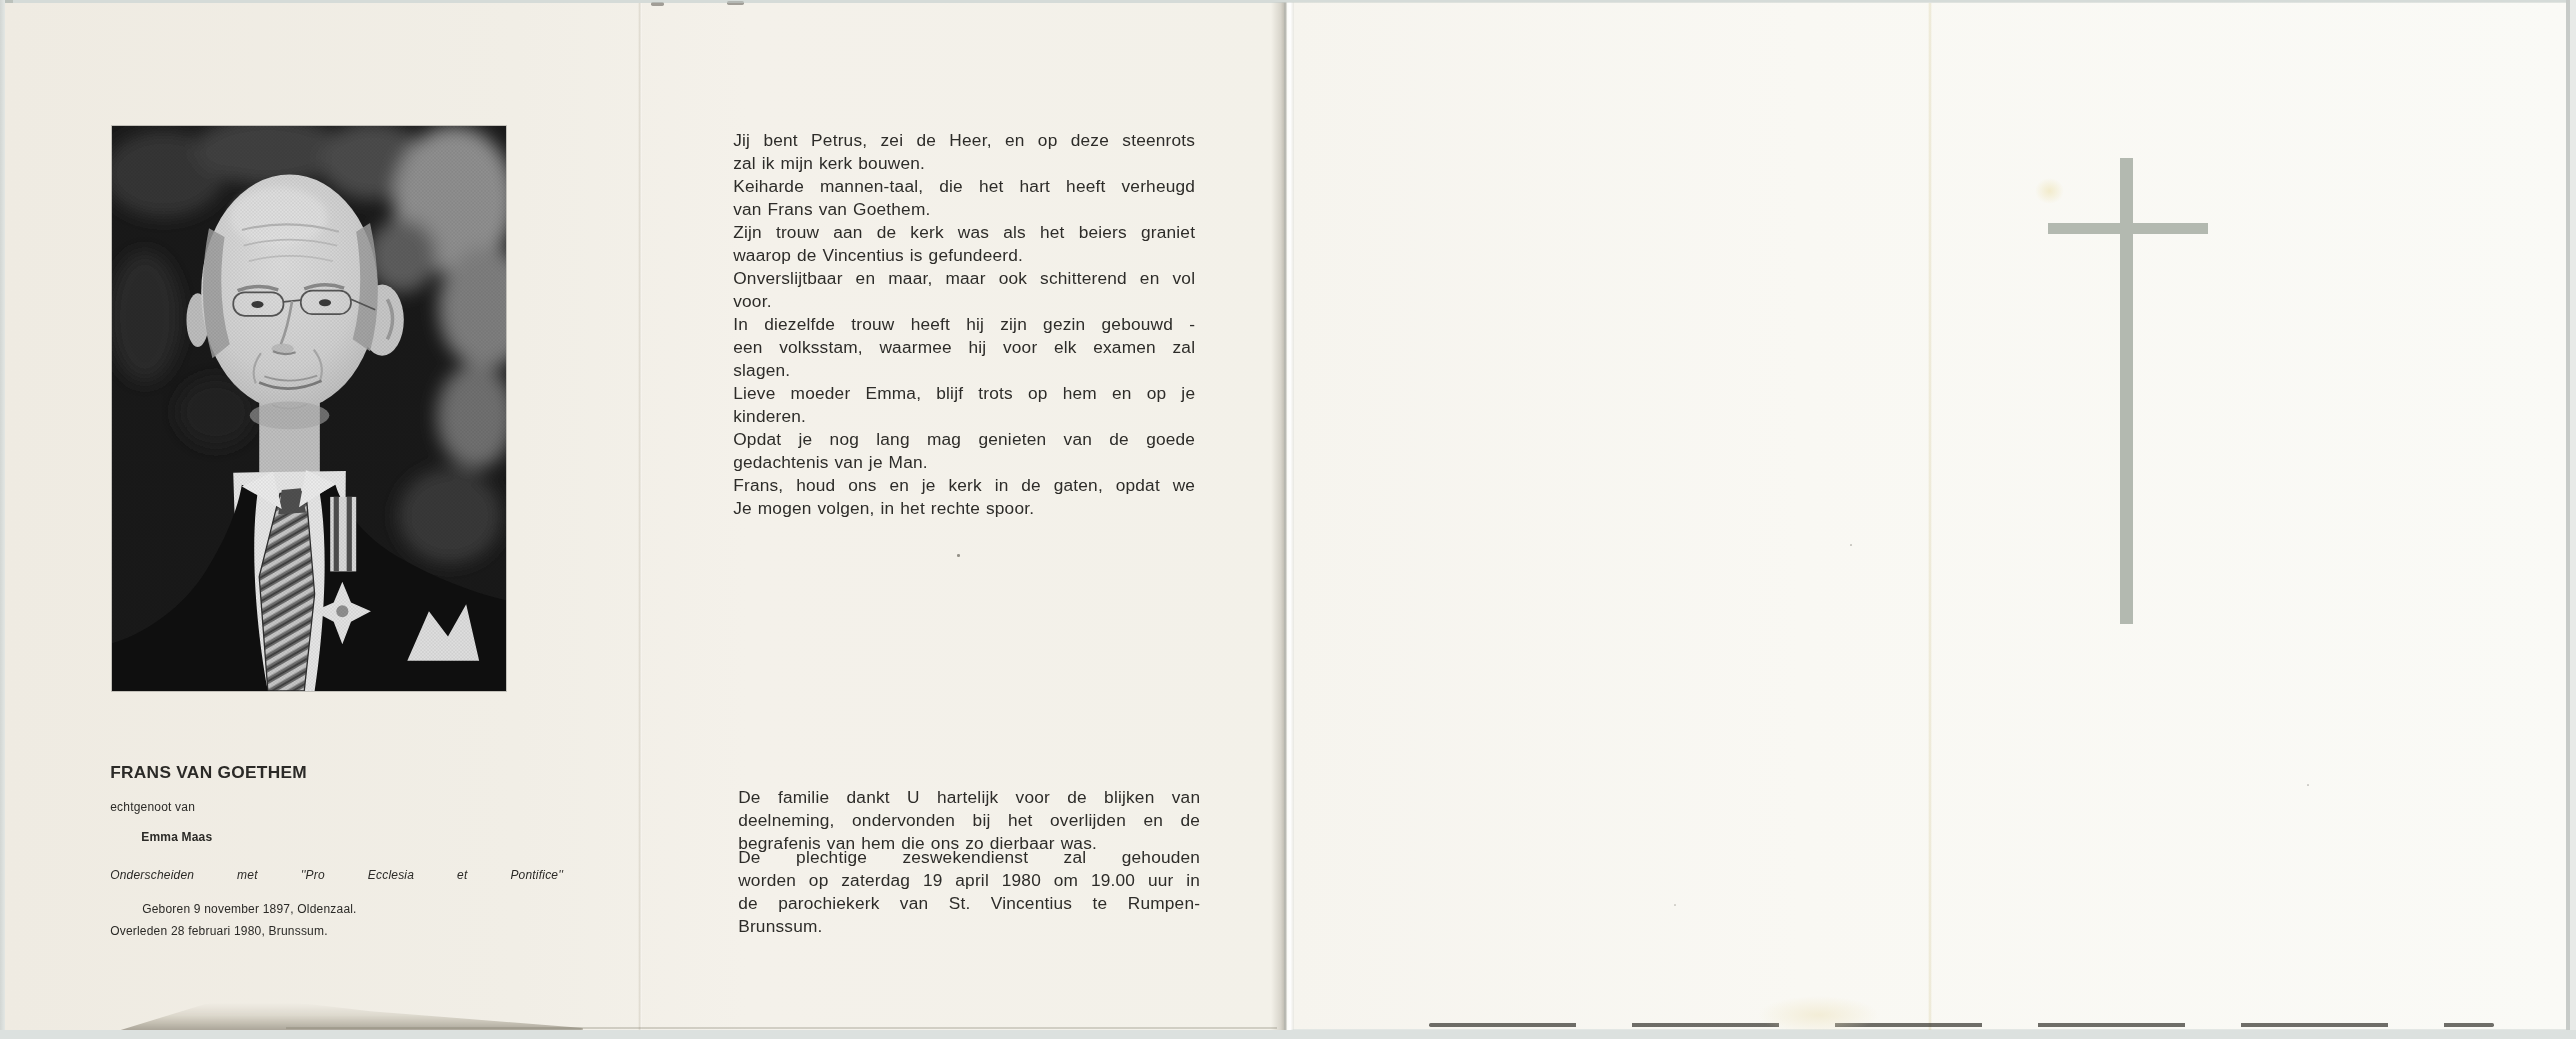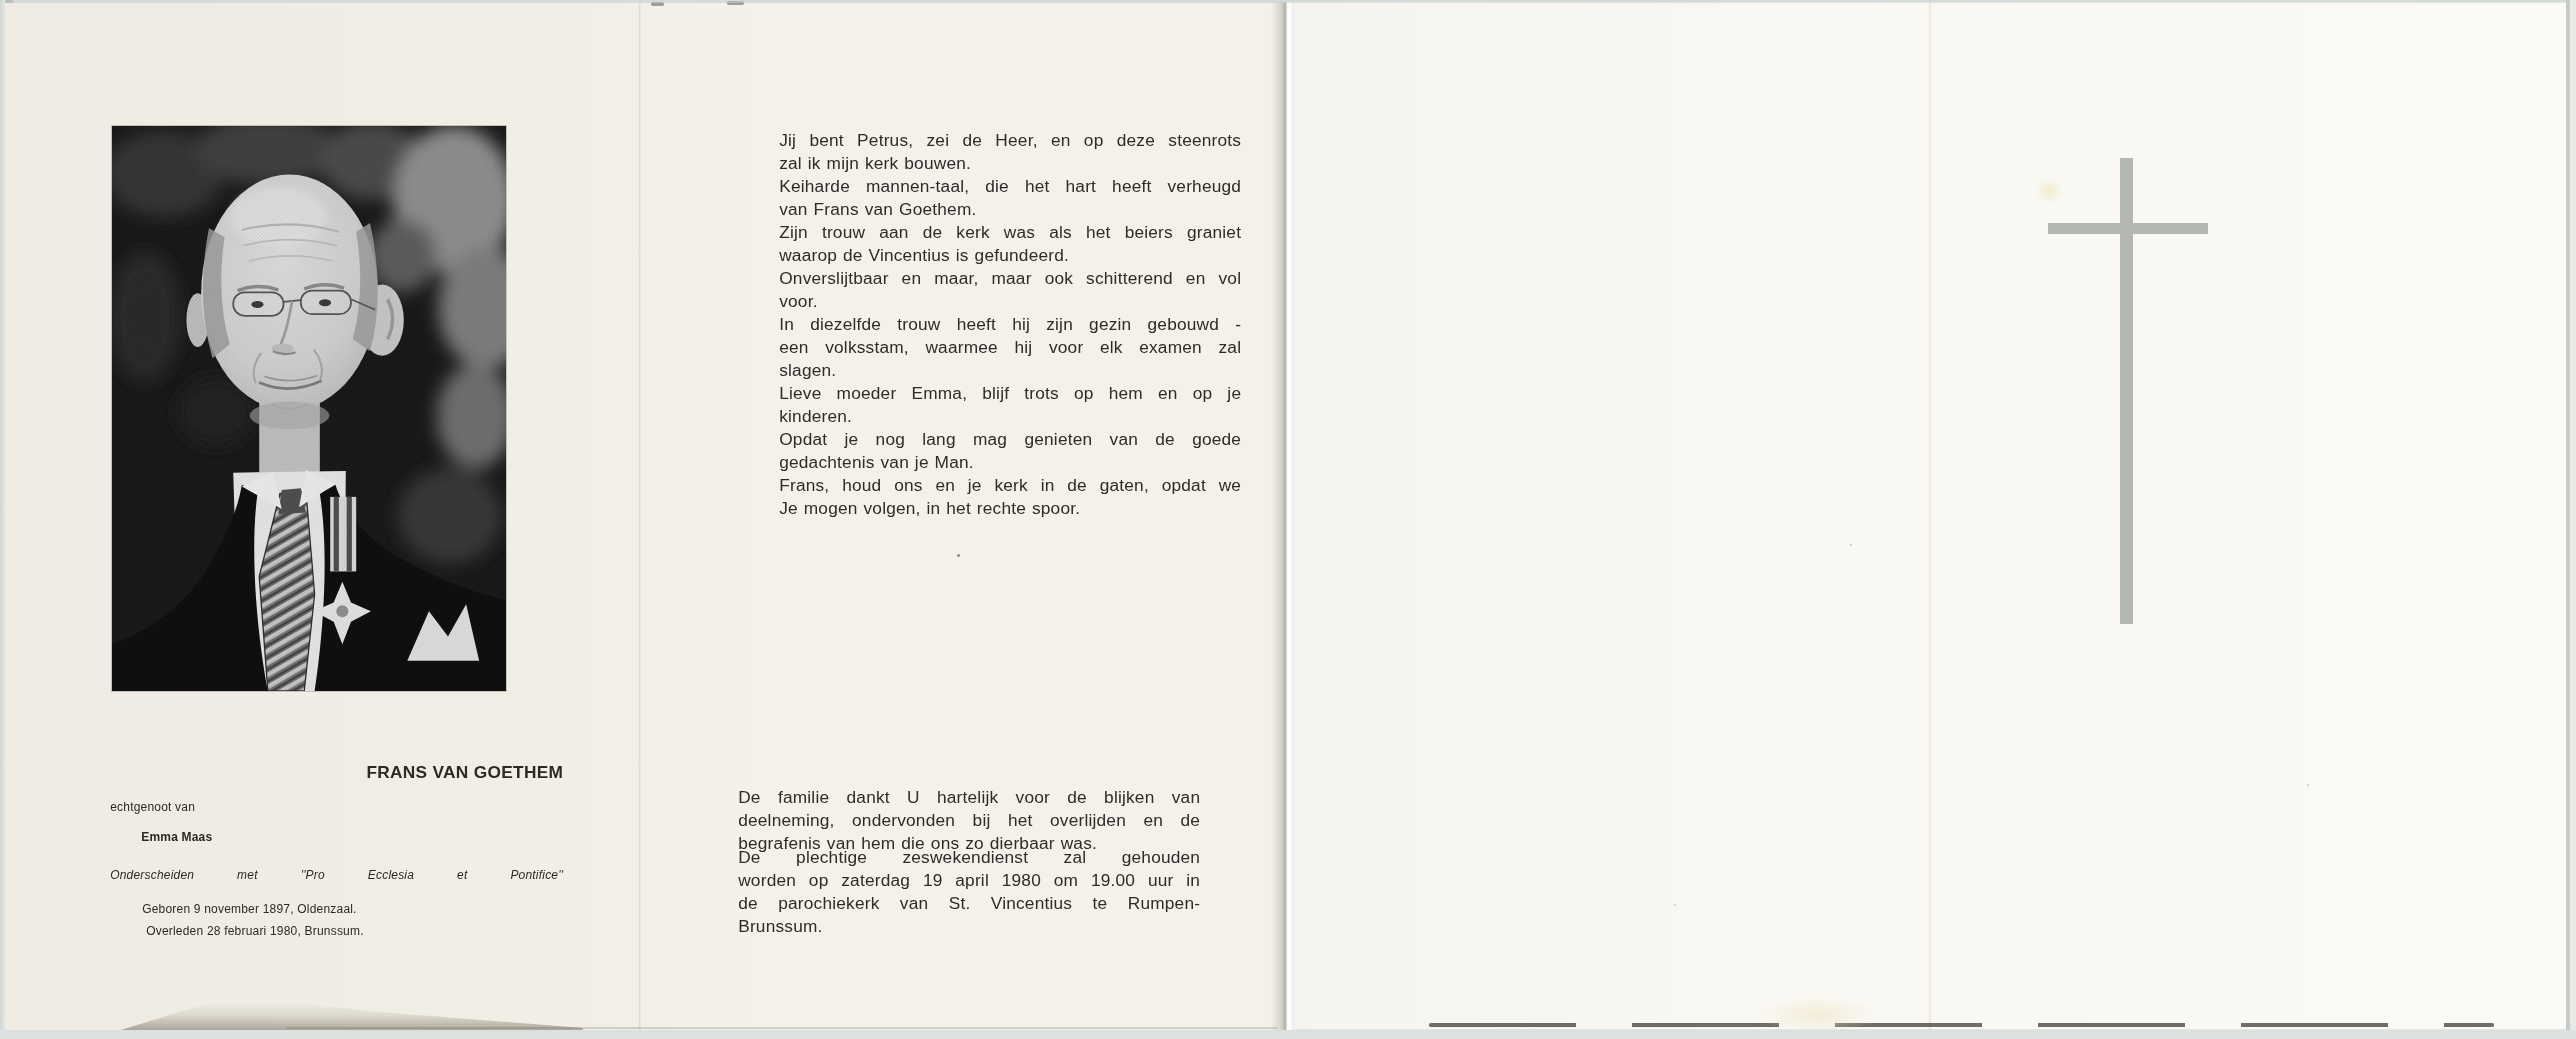--- a/index.html
+++ b/index.html
@@ -24,31 +24,31 @@
   .fold-left-leaf{left:638px;background:linear-gradient(90deg,rgba(145,135,110,0) 0%,rgba(145,135,110,.22) 45%,rgba(255,255,255,.35) 80%,rgba(145,135,110,0) 100%);}
   .fold-right-leaf{left:1928px;background:linear-gradient(90deg,rgba(205,190,130,0) 0%,rgba(203,189,128,.30) 50%,rgba(205,190,130,0) 100%);}
   
   .photo{position:absolute;left:107px;top:123px;width:394px;height:565px;margin:0;
     box-shadow:0 0 0 0.9px rgba(40,40,40,.25);}
   .photo svg{display:block;width:100%;height:100%;}
   
   .txt{position:absolute;color:#2d2c29;}
   .ln{font-size:17.3px;line-height:23px;letter-spacing:0.2px;word-spacing:0.9px;white-space:normal;}
   .ln.j{text-align:justify;text-align-last:justify;}
-  .poem{left:774px;top:126px;width:462px;}
+  .poem{left:728px;top:126px;width:462px;}
   .ack1{left:733px;top:783px;width:462px;}
   .ack2{left:733px;top:843px;width:462px;}
   
   .idline{position:absolute;left:105px;width:453px;font-size:12px;color:#2b2a27;letter-spacing:0.2px;}
-  .id-name{top:759px;font-weight:700;font-size:17.3px;letter-spacing:0.3px;text-align:right;}
+  .id-name{top:759px;font-weight:700;font-size:17.3px;letter-spacing:0.3px;}
   .id-rel{top:797px;}
   .id-spouse{top:827px;font-weight:700;margin-left:31px;}
   .id-honor{top:865px;text-align:justify;text-align-last:justify;font-style:italic;}
   .id-born{top:899px;margin-left:32px;}
-  .id-died{top:921px;margin-left:36px;}
+  .id-died{top:921px;}
   
   .cross-bar{position:absolute;background:#b3b9b0;}
   .cross-v{left:2120px;top:158px;width:13px;height:466px;}
   .cross-h{left:2048px;top:223px;width:160px;height:11.3px;}
   .cross-x{left:2120px;top:223px;width:13px;height:11.3px;background:#a8aea5;}
   
   .curl-shadow{position:absolute;left:111px;top:991px;width:472px;height:42px;
     background:linear-gradient(to bottom,rgba(0,0,0,0) 30%,rgba(125,115,90,.16) 58%,rgba(98,90,68,.34) 80%,rgba(75,68,50,.45) 96%);
     clip-path:polygon(0 100%,26% 10%,55% 48%,100% 88%,100% 100%);filter:blur(1.3px);}
   .bottom-dashes{position:absolute;left:1429px;top:1023px;width:1065px;height:4.3px;border-radius:1.7px;opacity:.8;

